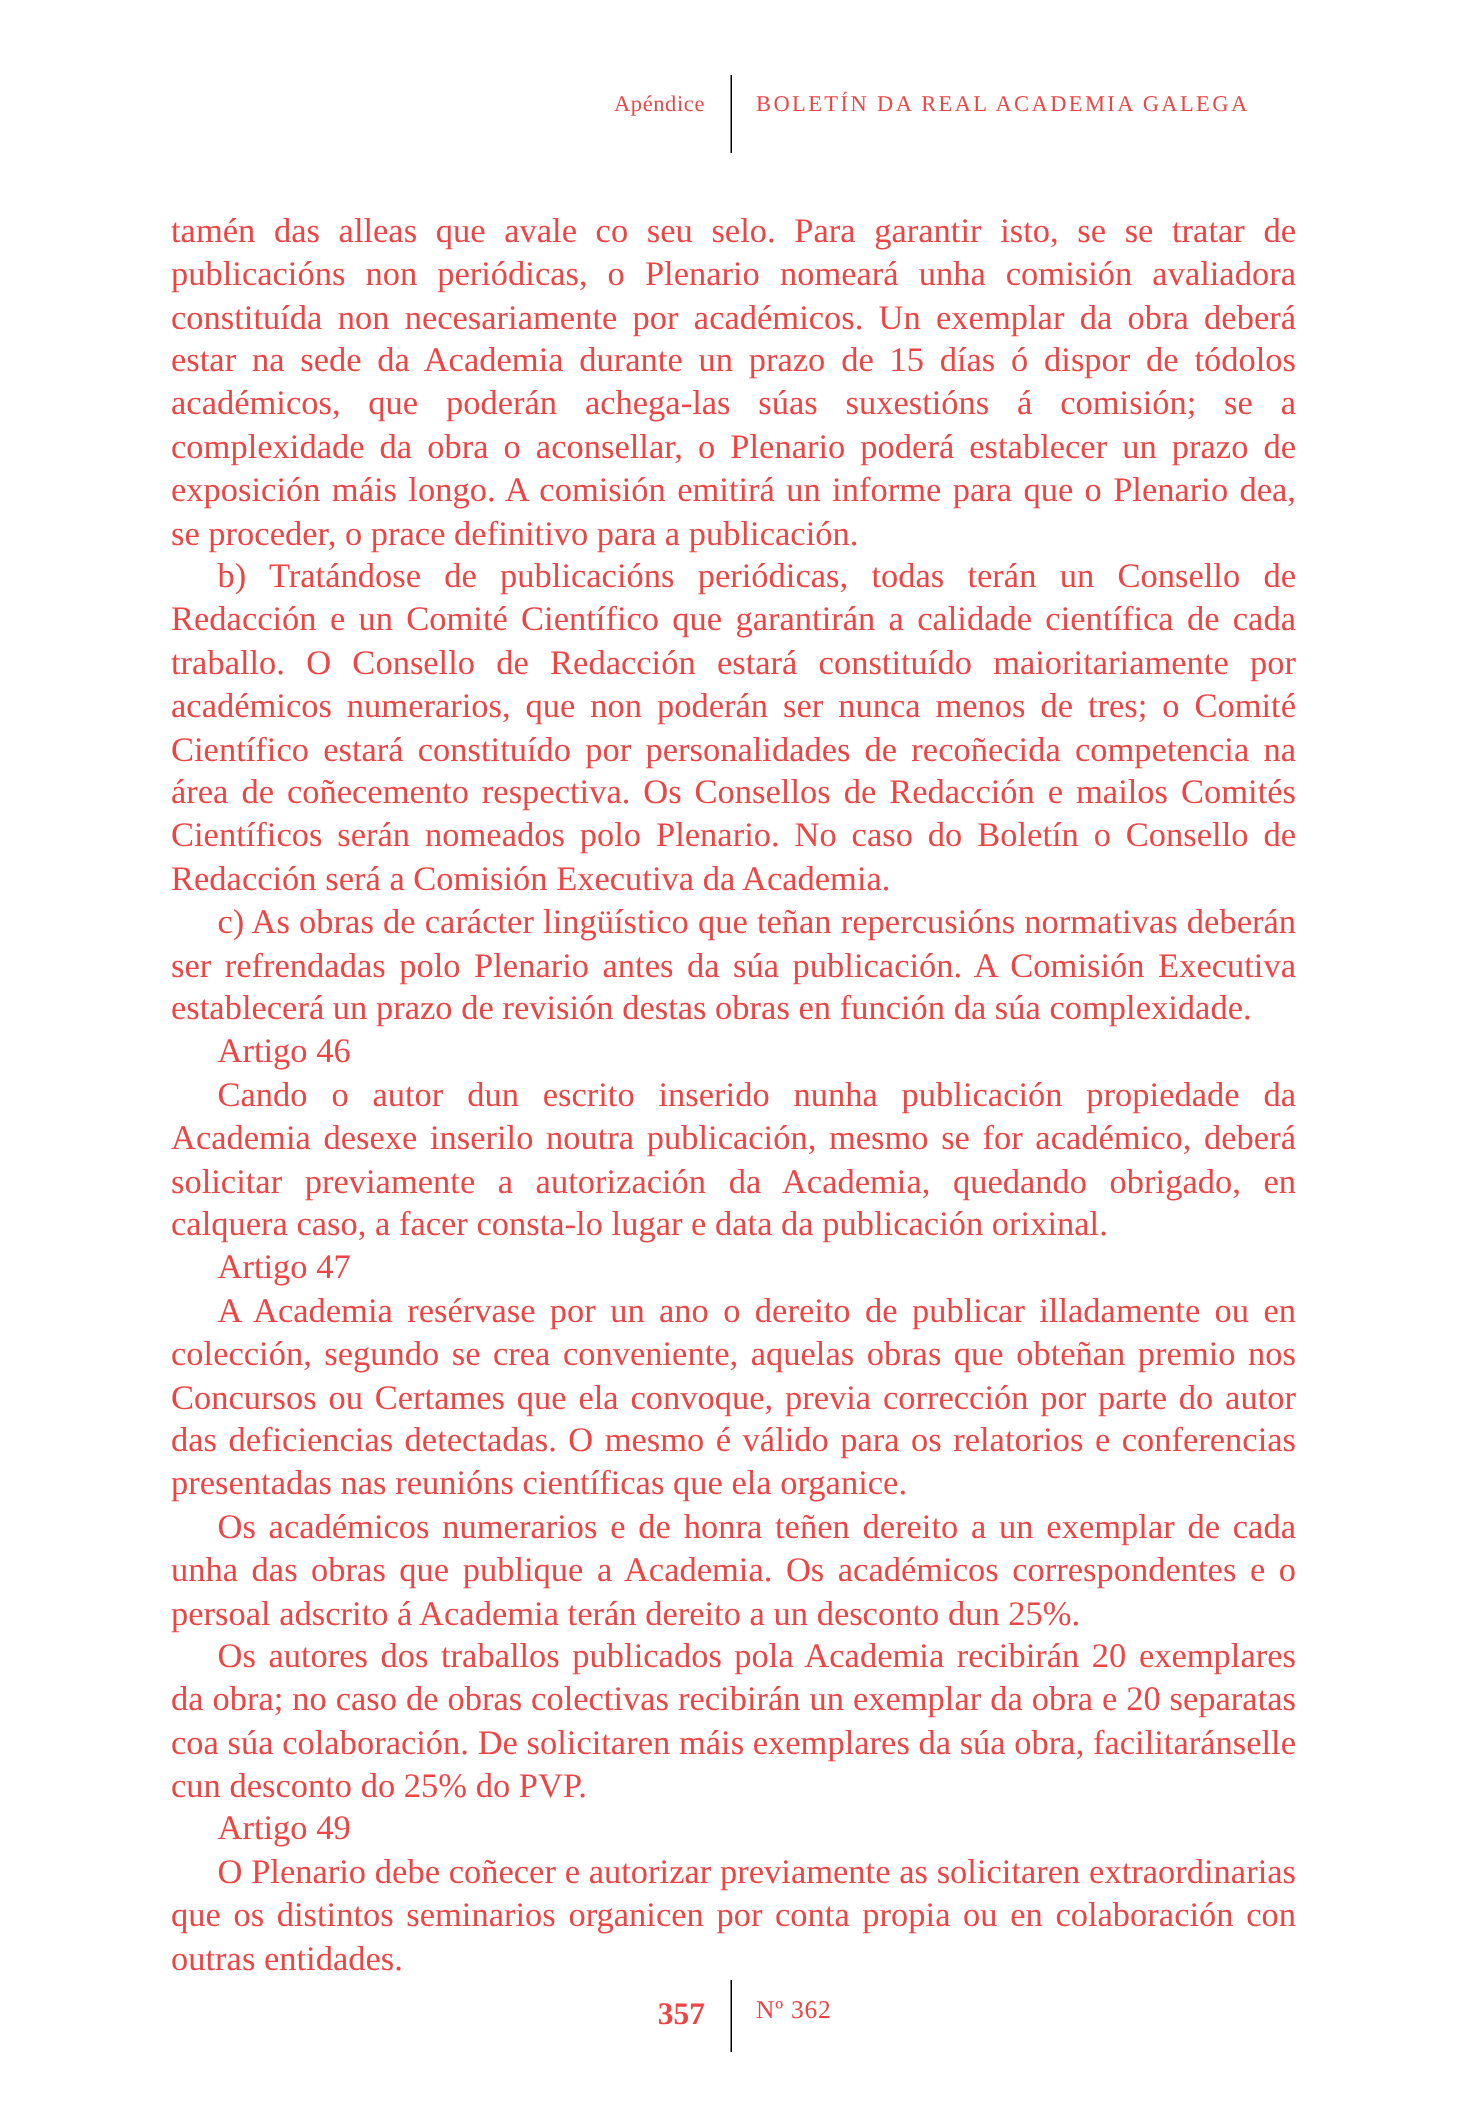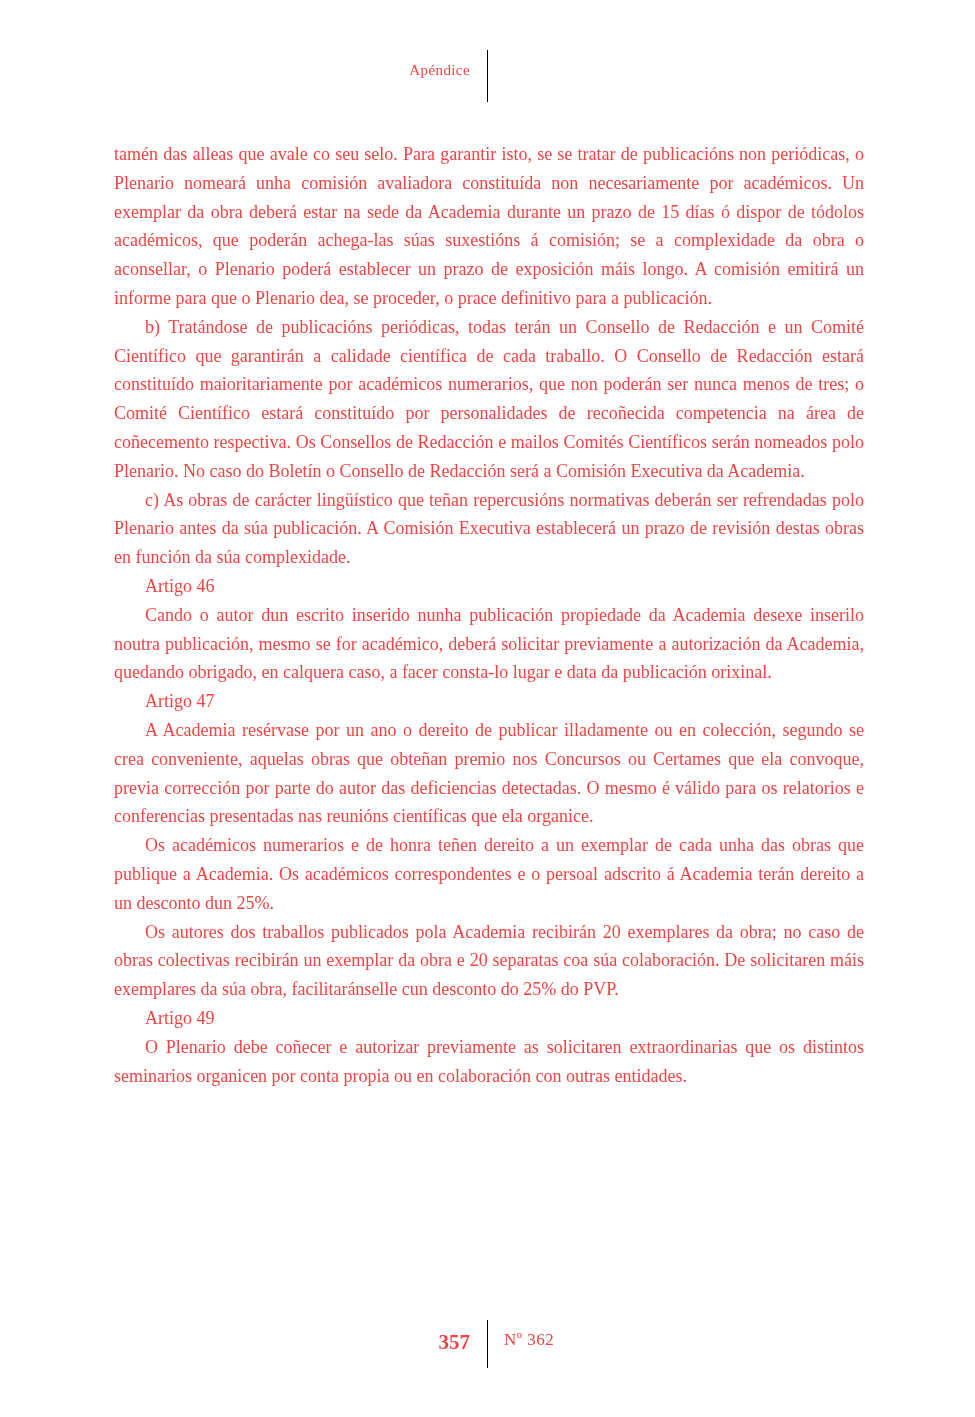--- a/index.html
+++ b/index.html
@@ -49,21 +49,21 @@
     letter-spacing: 1.6px;
     white-space: nowrap;
   }
 
   
   .page-body {
     position: absolute;
     left: 114px;
     top: 140px;
     width: 750px;
-    font-size: 18px;
+    font-size: 23px;
     line-height: 28.8px;
     text-align: justify;
   }
   .page-body p {
     margin: 0;
     padding: 0;
   }
   .page-body p.indent {
     text-indent: 31px;
   }
@@ -102,20 +102,21 @@
   }
 </style>
 </head>
 <body>
 
 <div class="page">
 
   <header class="page-header">
     <span class="header-section">Apéndice</span>
     <span class="header-divider"></span>
+    <span class="header-title">BOLETÍN DA REAL ACADEMIA GALEGA</span>
   </header>
 
   <main class="page-body">
     <p>tamén das alleas que avale co seu selo. Para garantir isto, se se tratar de publicacións non periódicas, o Plenario nomeará unha comisión avaliadora constituída non necesariamente por académicos. Un exemplar da obra deberá estar na sede da Academia durante un prazo de 15 días ó dispor de tódolos académicos, que poderán achega-las súas suxestións á comisión; se a complexidade da obra o aconsellar, o Plenario poderá establecer un prazo de exposición máis longo. A comisión emitirá un informe para que o Plenario dea, se proceder, o prace definitivo para a publicación.</p>
     <p class="indent">b) Tratándose de publicacións periódicas, todas terán un Consello de Redacción e un Comité Científico que garantirán a calidade científica de cada traballo. O Consello de Redacción estará constituído maioritariamente por académicos numerarios, que non poderán ser nunca menos de tres; o Comité Científico estará constituído por personalidades de recoñecida competencia na área de coñecemento respectiva. Os Consellos de Redacción e mailos Comités Científicos serán nomeados polo Plenario. No caso do Boletín o Consello de Redacción será a Comisión Executiva da Academia.</p>
     <p class="indent">c) As obras de carácter lingüístico que teñan repercusións normativas deberán ser refrendadas polo Plenario antes da súa publicación. A Comisión Executiva establecerá un prazo de revisión destas obras en función da súa complexidade.</p>
     <p class="indent">Artigo 46</p>
     <p class="indent">Cando o autor dun escrito inserido nunha publicación propiedade da Academia desexe inserilo noutra publicación, mesmo se for académico, deberá solicitar previamente a autorización da Academia, quedando obrigado, en calquera caso, a facer consta-lo lugar e data da publicación orixinal.</p>
     <p class="indent">Artigo 47</p>
     <p class="indent">A Academia resérvase por un ano o dereito de publicar illadamente ou en colección, segundo se crea conveniente, aquelas obras que obteñan premio nos Concursos ou Certames que ela convoque, previa corrección por parte do autor das deficiencias detectadas. O mesmo é válido para os relatorios e conferencias presentadas nas reunións científicas que ela organice.</p>

